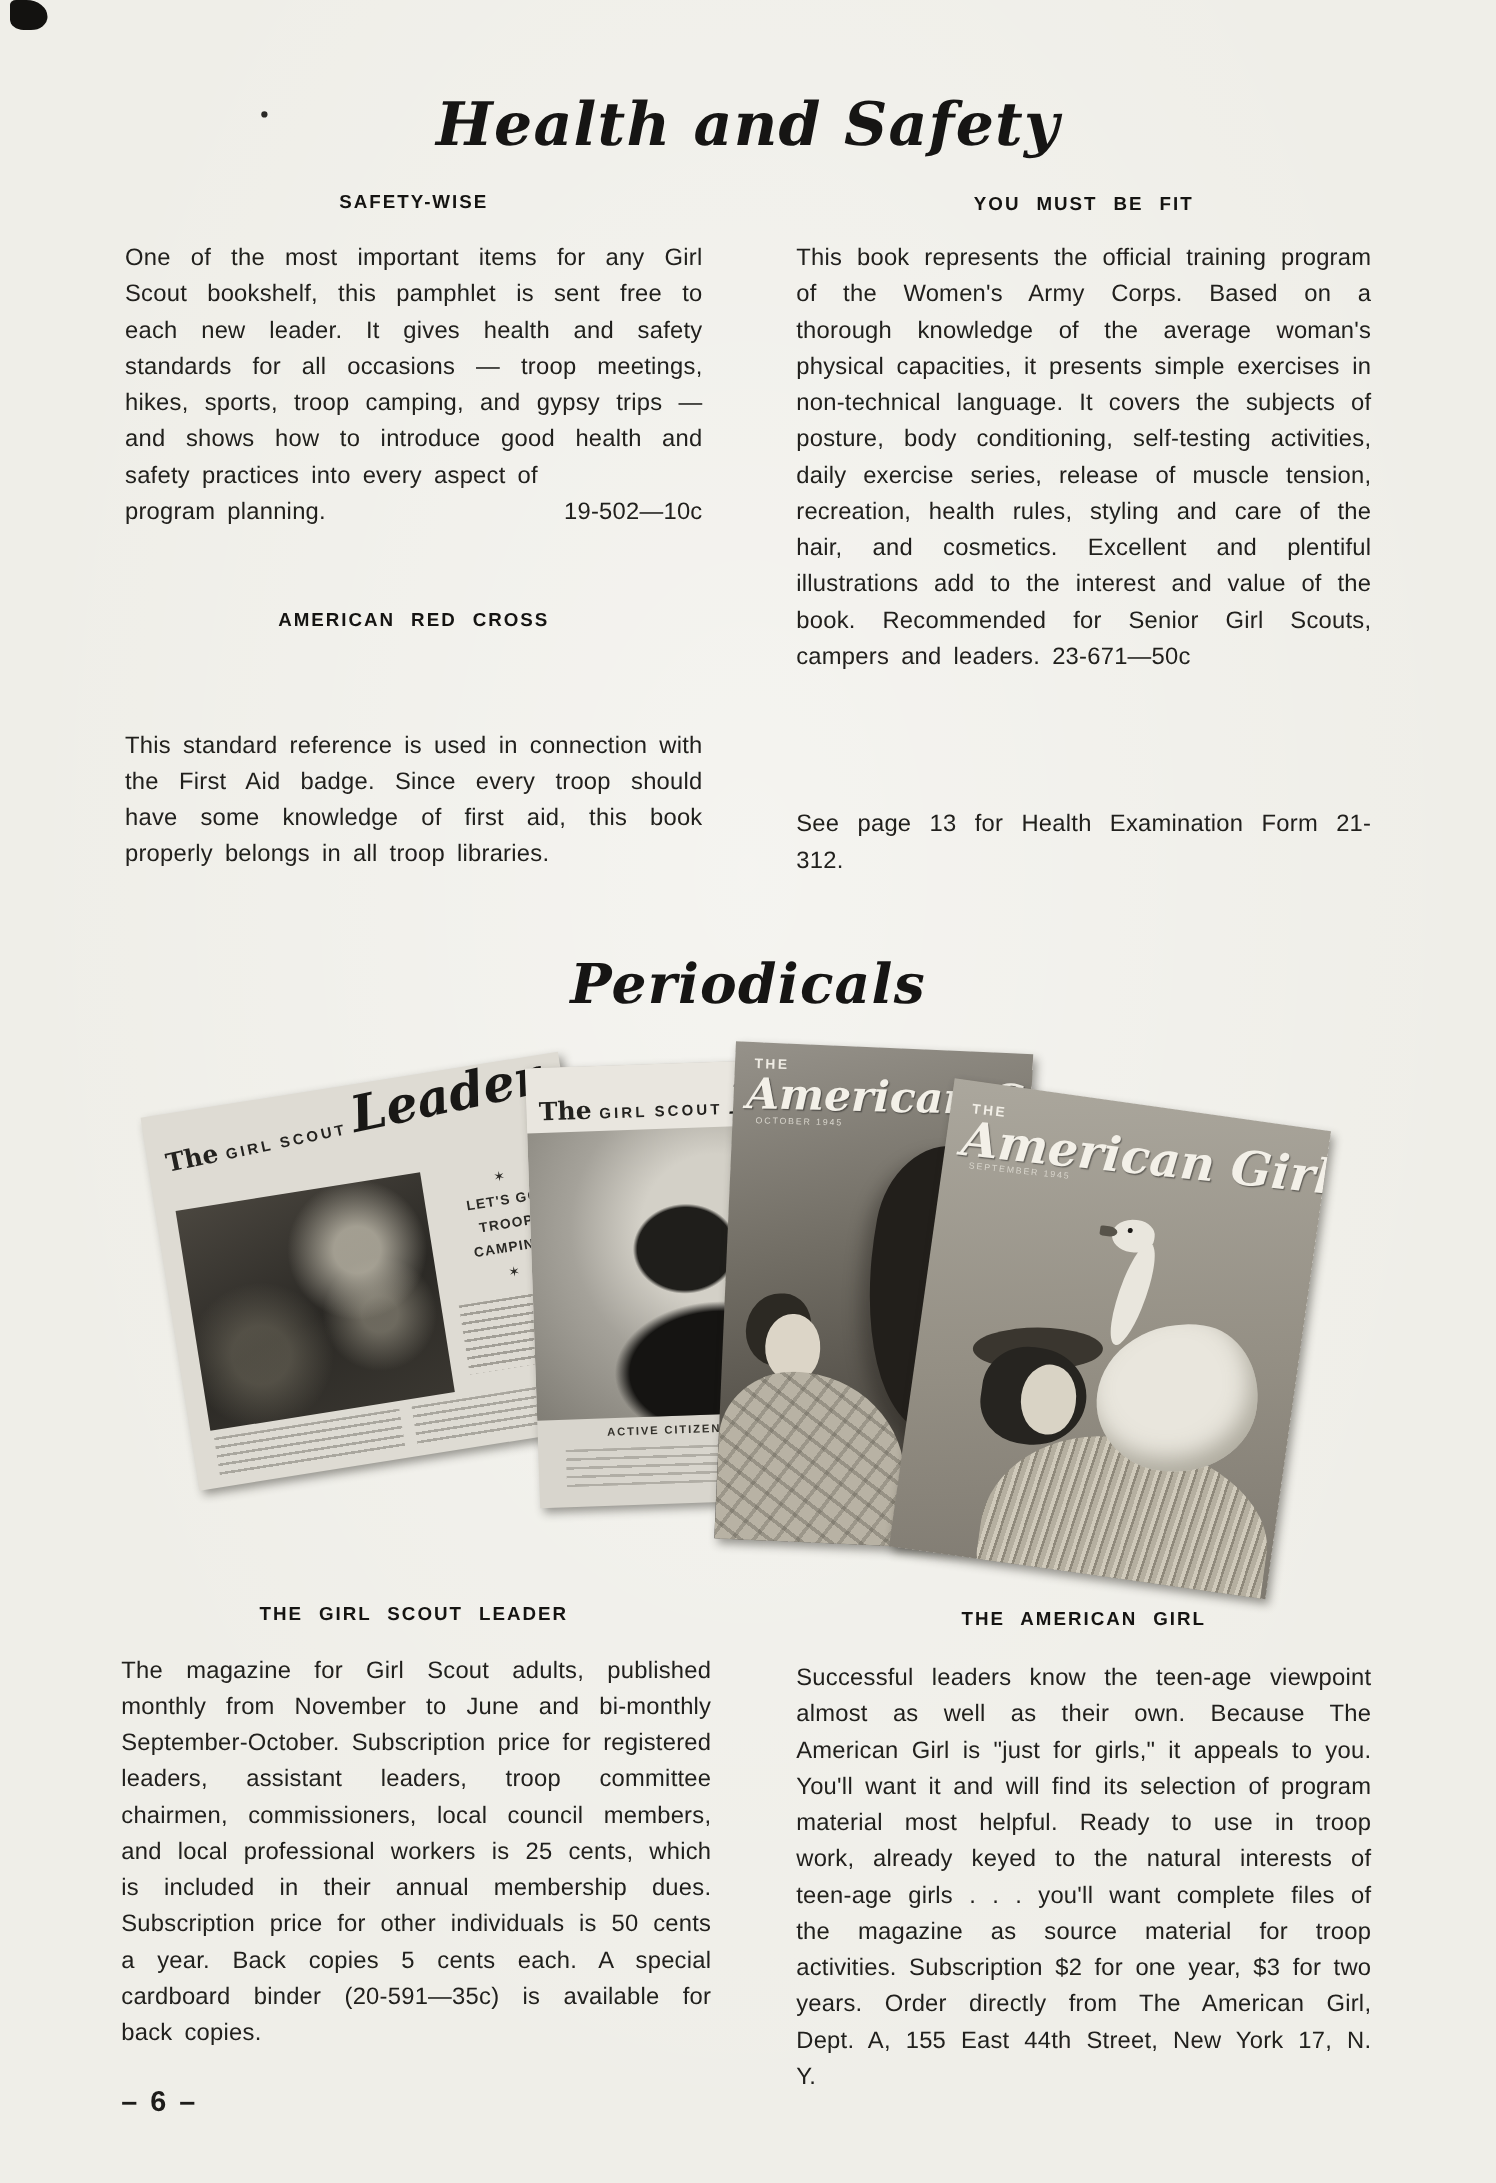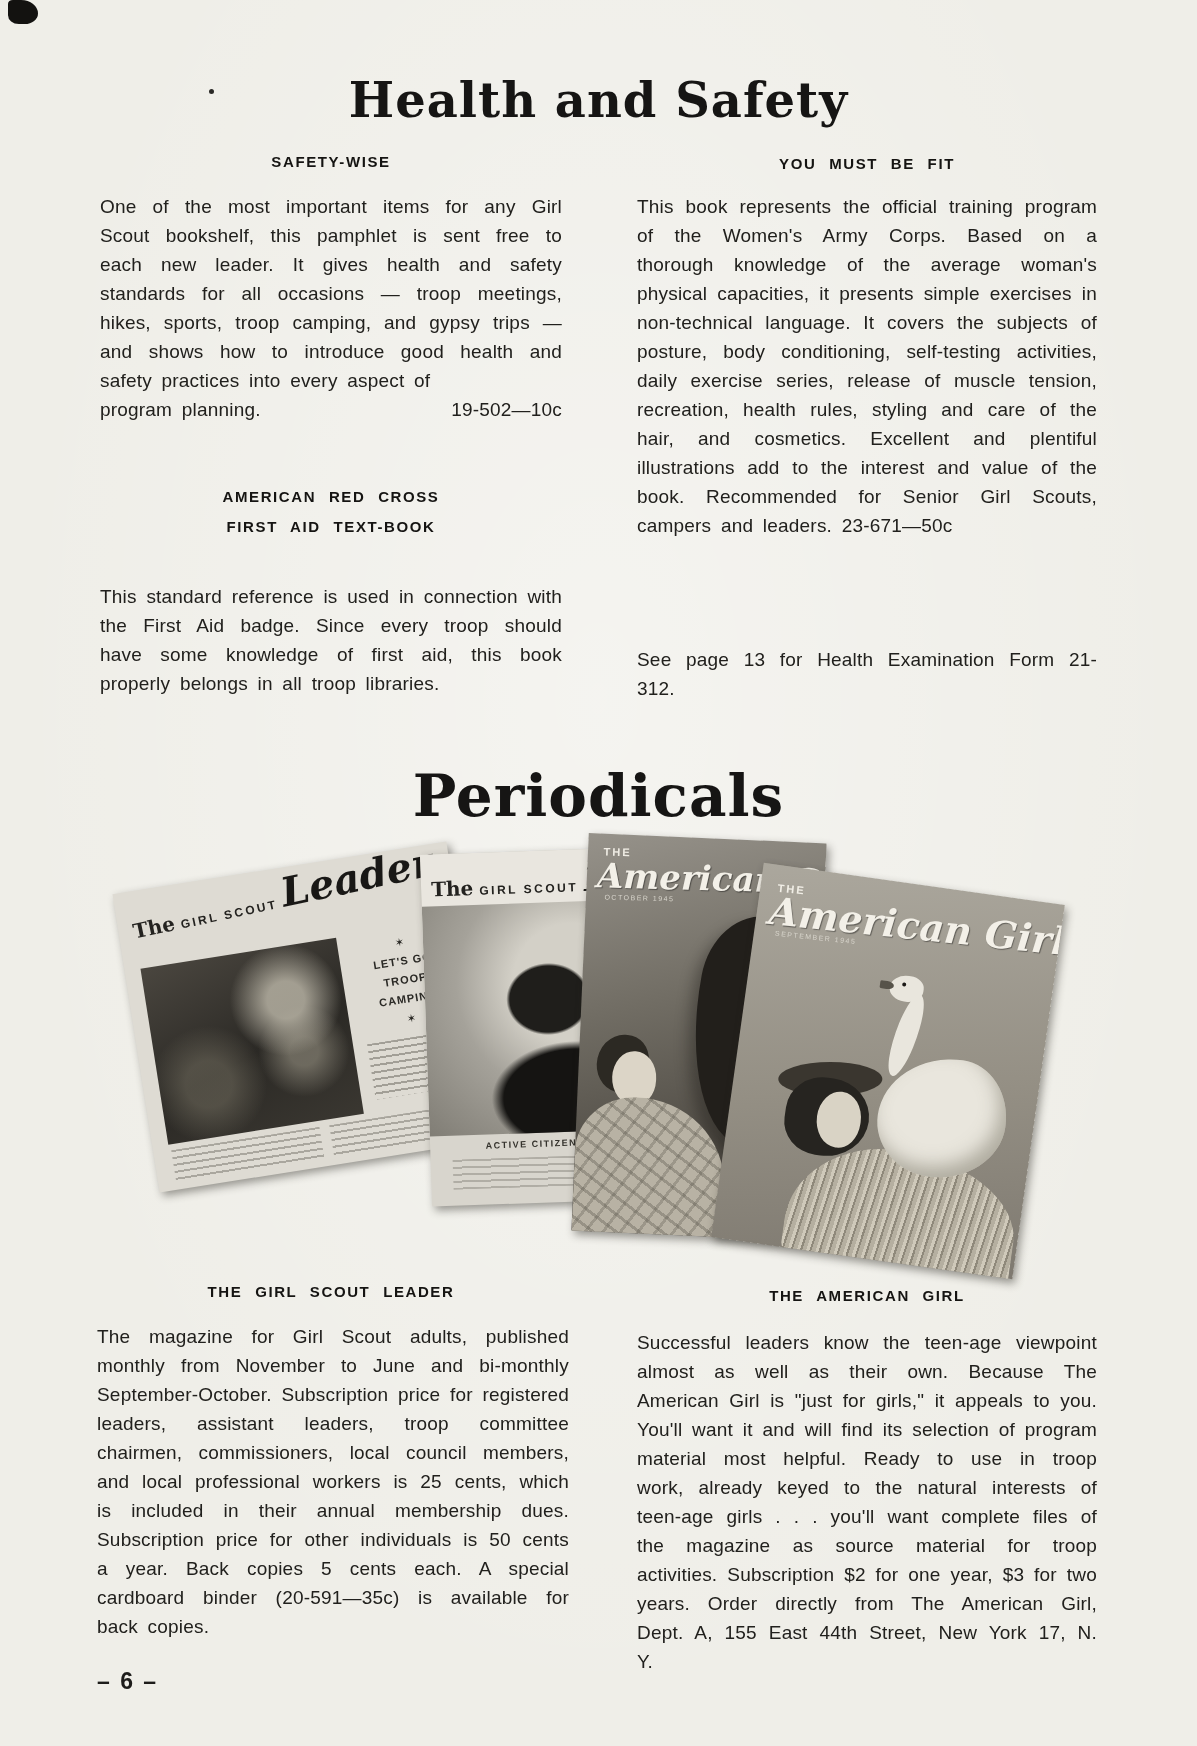--- a/index.html
+++ b/index.html
@@ -11,20 +11,21 @@
       #efeee8;
     color:#1d1c1a;
     position:relative;
     overflow:hidden;
   }
   .page { position:absolute; inset:0; }
 
   
   .script-title {
     font-family:"DejaVu Serif", serif;
+    font-style:italic;
     font-weight:bold;
     font-size:48px;
     letter-spacing:1px;
     text-align:center;
     color:#161514;
   }
   .sec-heading {
     font-weight:bold;
     font-size:15px;
     letter-spacing:1.6px;
@@ -51,21 +52,21 @@
 
   #safety-heading   { position:absolute; top:153px; width:100%; }
   #safety-body      { position:absolute; top:192px; }
   #redcross-heading { position:absolute; top:482px; width:100%; line-height:30px; }
   #redcross-body    { position:absolute; top:558px;margin-top:24px; }
 
   #fit-heading { position:absolute; top:155px; width:100%; }
   #fit-body    { position:absolute; top:192px; }
   #exam-note   { position:absolute; top:645px; }
 
-  #periodicals-heading { position:absolute; left:0; right:0; top:762px; font-size:58px; }
+  #periodicals-heading { position:absolute; left:0; right:0; top:762px; font-size:44px; }
 
   
   #collage { position:absolute; left:128px; top:838px; width:880px; height:420px; }
   .cover {
     position:absolute;
     box-shadow:3px 4px 8px rgba(40,38,32,.45);
     overflow:hidden;
   }
   
   #cover-leader1 { left:6px; top:28px; width:338px; height:302px; transform:rotate(-9deg); background:#dedbd3; z-index:1; }
@@ -171,21 +172,20 @@
     <div id="safety-heading" class="sec-heading">SAFETY-WISE</div>
     <div id="safety-body">
       <div class="body-text">One of the most important items for any Girl Scout bookshelf, this pamphlet is sent free to each new leader. It gives health and safety standards for all occasions — troop meetings, hikes, sports, troop camping, and gypsy trips — and shows how to introduce good health and safety practices into every aspect of</div>
       <div class="code-line">
         <span class="body-text">program planning.</span>
         <span class="body-text">19-502—10c</span>
       </div>
     </div>
     <div id="redcross-heading">
       <div class="sec-heading">AMERICAN RED CROSS</div>
-      <div class="sec-heading">FIRST AID TEXT-BOOK</div>
     </div>
     <div id="redcross-body">
       <div class="body-text">This standard reference is used in connection with the First Aid badge. Since every troop should have some knowledge of first aid, this book properly belongs in all troop libraries.</div>
     </div>
   </div>
 
   <div class="col-right" style="top:0; height:760px;">
     <div id="fit-heading" class="sec-heading">YOU MUST BE FIT</div>
     <div id="fit-body" class="body-text">This book represents the official training program of the Women's Army Corps. Based on a thorough knowledge of the average woman's physical capacities, it presents simple exercises in non-technical language. It covers the subjects of posture, body conditioning, self-testing activities, daily exercise series, release of muscle tension, recreation, health rules, styling and care of the hair, and cosmetics. Excellent and plentiful illustrations add to the interest and value of the book. Recommended for Senior Girl Scouts, campers and leaders. 23-671—50c</div>
     <div id="exam-note" class="body-text">See page 13 for Health Examination Form 21-312.</div>

